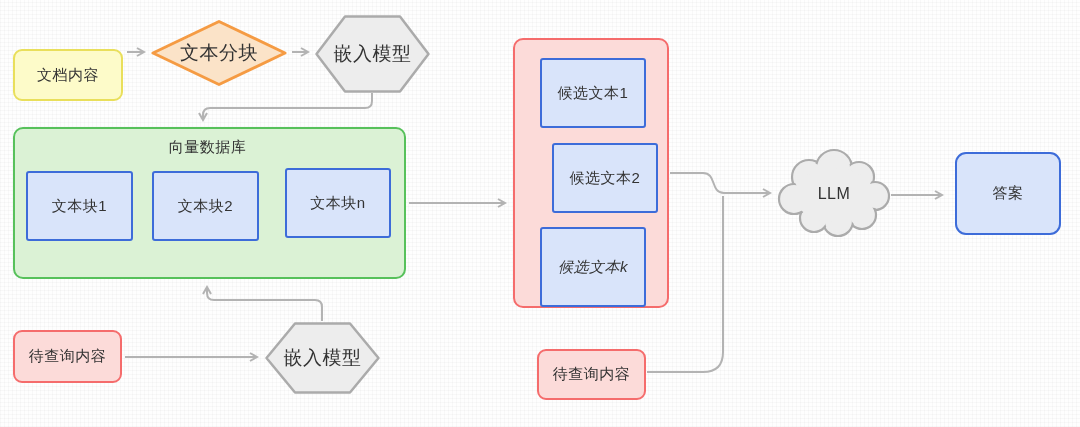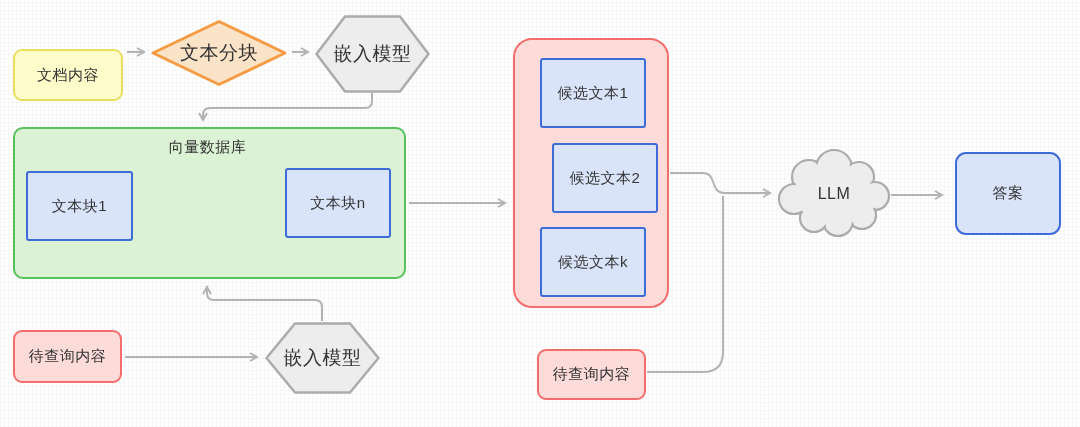--- a/index.html
+++ b/index.html
@@ -33,21 +33,21 @@
   .yellow{background:var(--yellow-fill);border-color:var(--yellow-border);}
   .pinkbox{background:var(--pink-fill);border-color:var(--pink-border);}
   .bluebox{background:var(--blue-fill);border:2px solid var(--blue-border);border-radius:3px;}
   .answerbox{background:var(--blue-fill);border:2.5px solid var(--blue-border);border-radius:11px;}
   .container-green{
     position:absolute;box-sizing:border-box;
     background:var(--green-fill);border:2px solid var(--green-border);border-radius:10px;
   }
   .container-pink{
     position:absolute;box-sizing:border-box;
-    background:var(--pink-fill);border:2px solid var(--pink-border);border-radius:19px;
+    background:var(--pink-fill);border:2px solid var(--pink-border);border-radius:10px;
   }
   .container-label{
     position:absolute;top:9px;left:0;right:4px;text-align:center;
     font-size:15px;color:var(--text);letter-spacing:0.5px;
   }
   .shape-svg{position:absolute;overflow:visible;}
   .shape-label{
     position:absolute;display:flex;align-items:center;justify-content:center;
     font-size:19px;color:var(--text);letter-spacing:0.5px;
   }
@@ -92,20 +92,23 @@
   </svg>
   <div class="shape-label" style="left:315px;top:15px;width:115px;height:78px;">
       <span>嵌入模型</span>
     </div>
 
   <div class="container-green" style="left:13px;top:127px;width:393px;height:152px;">
     <div class="container-label">向量数据库</div>
     <div class="node bluebox" style="left:11px;top:42px;width:107px;height:70px;">
         <span>文本块1</span>
       </div>
+    <div class="node bluebox" style="left:137px;top:42px;width:107px;height:70px;">
+        <span>文本块2</span>
+      </div>
     <div class="node bluebox" style="left:270px;top:39px;width:106px;height:70px;">
         <span>文本块n</span>
       </div>
   </div>
 
   <div class="node rounded pinkbox" style="left:13px;top:330px;width:109px;height:53px;">
       <span>待查询内容</span>
     </div>
 
   <svg class="shape-svg" style="left:265px;top:322px;" width="115" height="72">
@@ -115,21 +118,21 @@
       <span>嵌入模型</span>
     </div>
 
   <div class="container-pink" style="left:513px;top:38px;width:156px;height:270px;">
     <div class="node bluebox" style="left:25px;top:18px;width:106px;height:70px;">
         <span>候选文本1</span>
       </div>
     <div class="node bluebox" style="left:25px;top:103px;width:106px;height:70px;margin-left:12px;">
         <span>候选文本2</span>
       </div>
-    <div class="node bluebox" style="left:25px;top:187px;width:106px;height:70px;">
+    <div class="node bluebox" style="left:25px;top:187px;width:106px;height:80px;font-style:italic;">
         <span>候选文本k</span>
       </div>
   </div>
 
   <div class="node rounded pinkbox" style="left:537px;top:349px;width:109px;height:51px;">
       <span>待查询内容</span>
     </div>
 
   <svg class="shape-svg" style="left:776px;top:147px;" width="116" height="94" viewBox="0 0 116 94">
     <g fill="var(--gray-fill)" stroke="var(--gray-border)" stroke-width="2.2">

